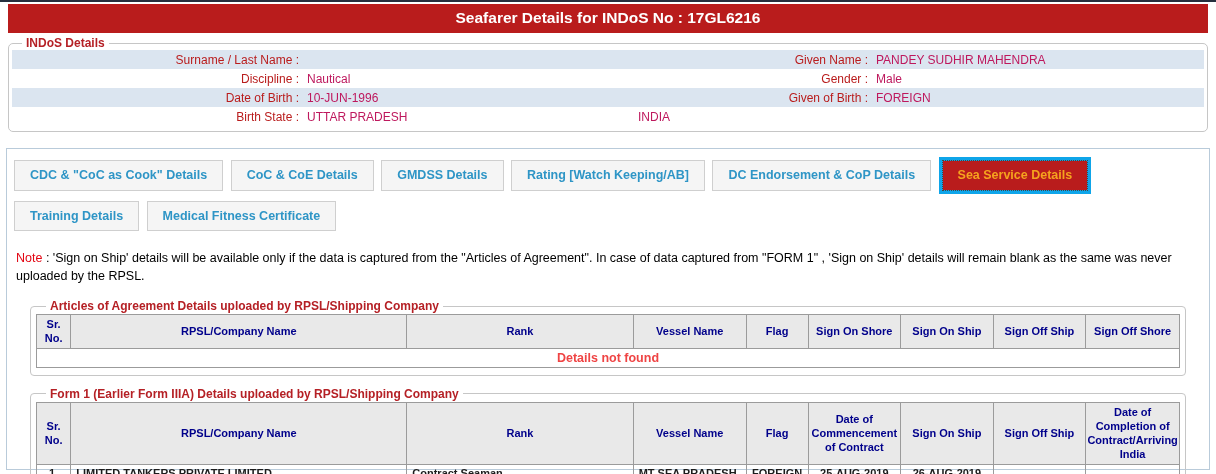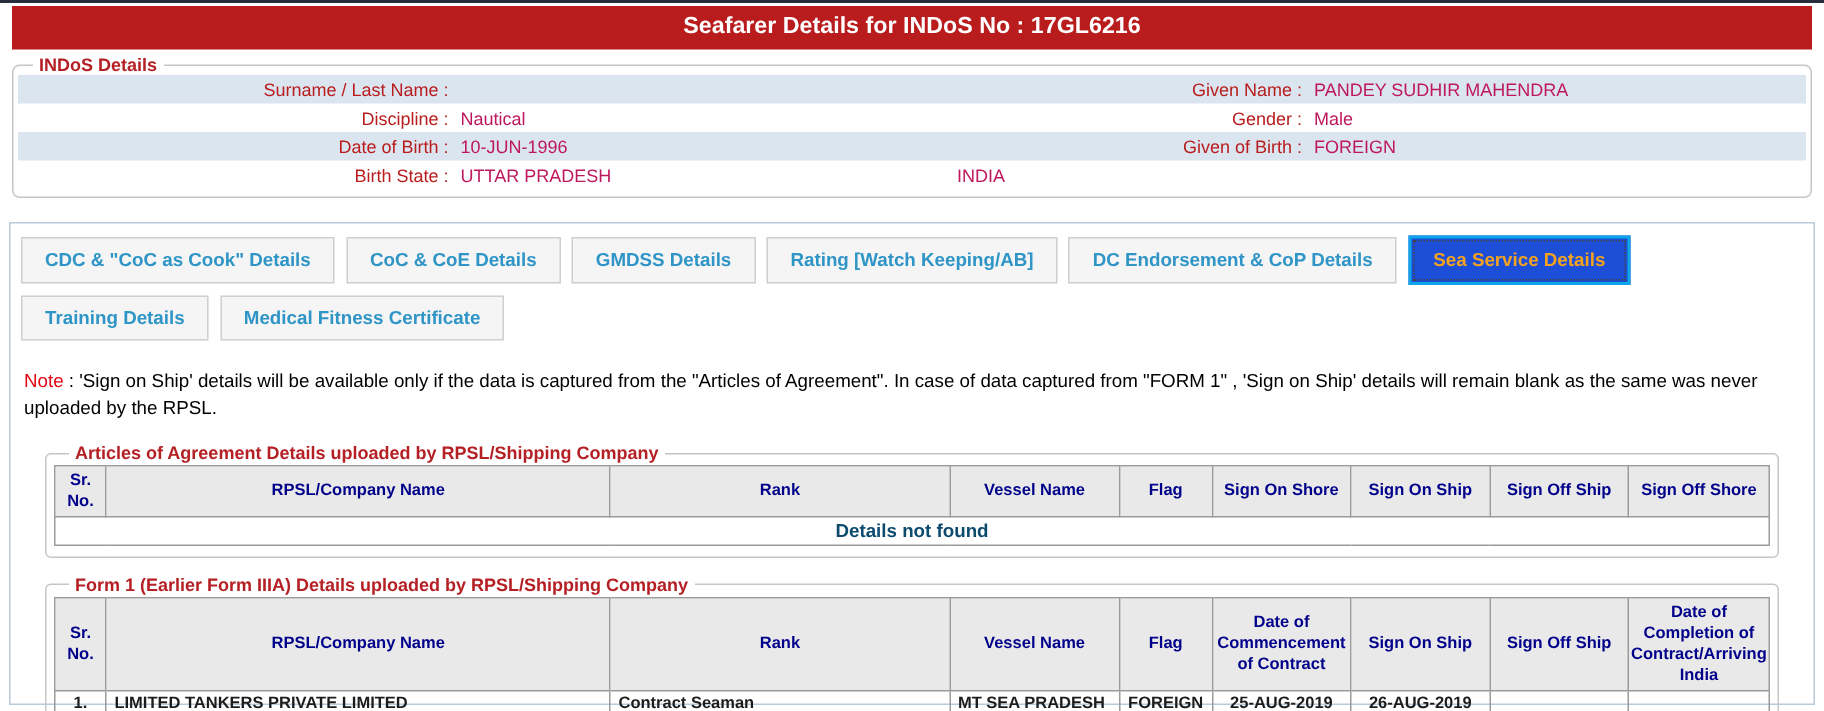--- a/index.html
+++ b/index.html
@@ -36,42 +36,42 @@
     padding:8px 7px 0; height:322px;
   }
   .tabs { line-height:1; }
   .tab {
     display:inline-block; background:#f5f5f5; border:1px solid #cfcfcf;
     color:#2e95c6; font-weight:bold; font-size:12.5px;
     padding:8px 15px; margin:0 3px 7px 0; cursor:pointer;
     white-space:nowrap;
   }
   .tab.active {
-    background:#1d4ed8; color:#f5a31e; border:2px solid #0ea5e9;
+    background:#b91c1c; color:#f5a31e; border:4px solid #0ea5e9;
     outline:1px dotted #444; outline-offset:-4px;
   }
   .note {
     margin:12px 2px 14px; font-size:12.5px; font-weight:normal;
     color:#000; line-height:1.4;
   }
   .note-label { color:#e30613; }
   .tbl-fieldset { margin:0 16px 11px; border-radius:4px; padding:1px 5px 7px; }
   table { width:100%; border-collapse:collapse; table-layout:fixed; }
   th {
     background:#e9e9e9; border:1px solid #9b9b9b; color:#00008b;
     font-size:11px; font-weight:bold; padding:2px 1px;
     text-align:center; line-height:1.3; overflow:hidden;
   }
   td {
     border:1px solid #9b9b9b; font-size:11px; font-weight:bold;
     color:#1c1c1c; padding:2px 5px; height:17px; overflow:hidden;
     white-space:nowrap;
   }
   td.center { text-align:center; }
-  td.not-found { color:#0c4a6e; text-align:center; font-size:12.5px; }
+  td.not-found { color:#ef4444; text-align:center; font-size:12.5px; }
 </style>
 </head>
 <body>
 
 <div>
   <div class="top-line"></div>
   <div class="title-bar">Seafarer Details for INDoS No : 17GL6216</div>
 
   <fieldset class="indos-fieldset">
     <legend>INDoS Details</legend>

